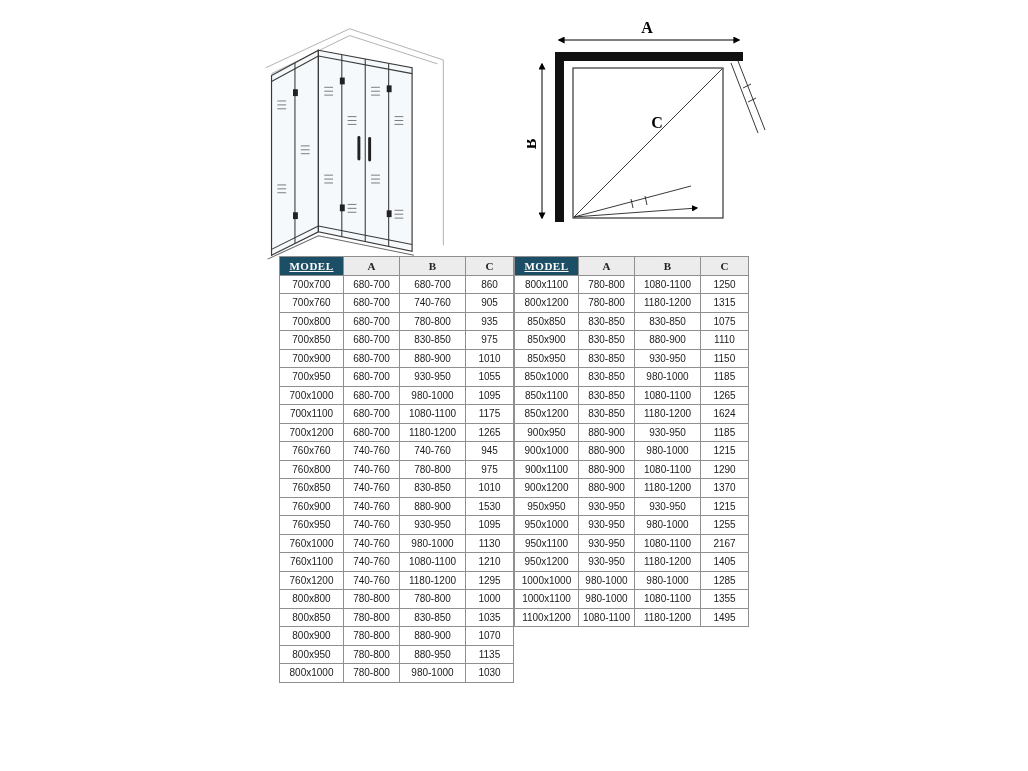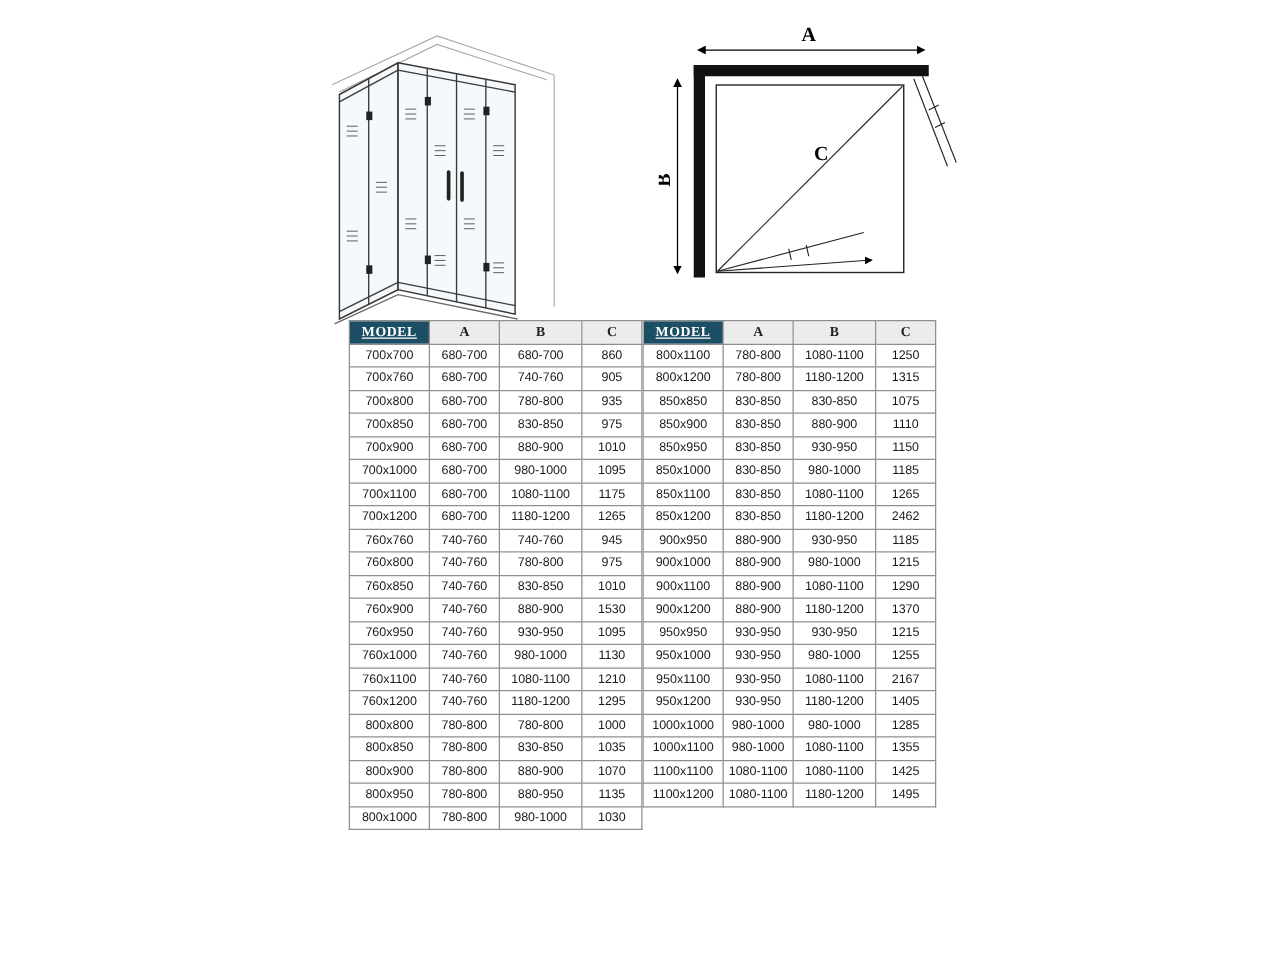--- a/index.html
+++ b/index.html
@@ -142,20 +142,26 @@
             <td>830-850</td>
             <td>975</td>
           </tr>
           <tr>
             <td>700x900</td>
             <td>680-700</td>
             <td>880-900</td>
             <td>1010</td>
           </tr>
           <tr>
+            <td>700x950</td>
+            <td>680-700</td>
+            <td>930-950</td>
+            <td>1055</td>
+          </tr>
+          <tr>
             <td>700x1000</td>
             <td>680-700</td>
             <td>980-1000</td>
             <td>1095</td>
           </tr>
           <tr>
             <td>700x1100</td>
             <td>680-700</td>
             <td>1080-1100</td>
             <td>1175</td>
@@ -302,21 +308,21 @@
           <tr>
             <td>850x1100</td>
             <td>830-850</td>
             <td>1080-1100</td>
             <td>1265</td>
           </tr>
           <tr>
             <td>850x1200</td>
             <td>830-850</td>
             <td>1180-1200</td>
-            <td>2462</td>
+            <td>1624</td>
           </tr>
           <tr>
             <td>900x950</td>
             <td>880-900</td>
             <td>930-950</td>
             <td>1185</td>
           </tr>
           <tr>
             <td>900x1000</td>
             <td>880-900</td>
@@ -363,26 +369,20 @@
             <td>1000x1000</td>
             <td>980-1000</td>
             <td>980-1000</td>
             <td>1285</td>
           </tr>
           <tr>
             <td>1000x1100</td>
             <td>980-1000</td>
             <td>1080-1100</td>
             <td>1355</td>
-          </tr>
-          <tr>
-            <td>1100x1100</td>
-            <td>1080-1100</td>
-            <td>1080-1100</td>
-            <td>1425</td>
           </tr>
           <tr>
             <td>1100x1200</td>
             <td>1080-1100</td>
             <td>1180-1200</td>
             <td>1495</td>
           </tr>
         </tbody>
     </table>
 

